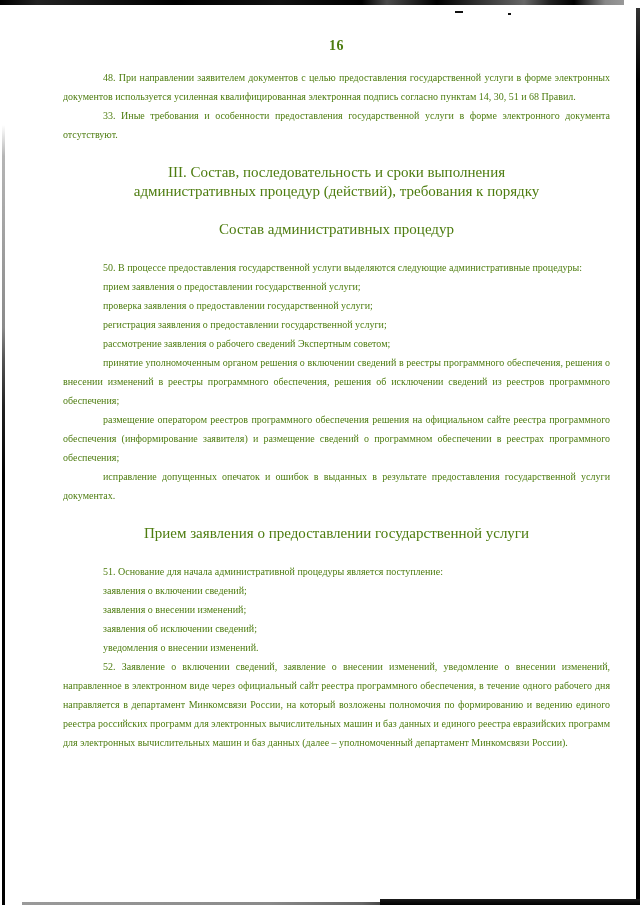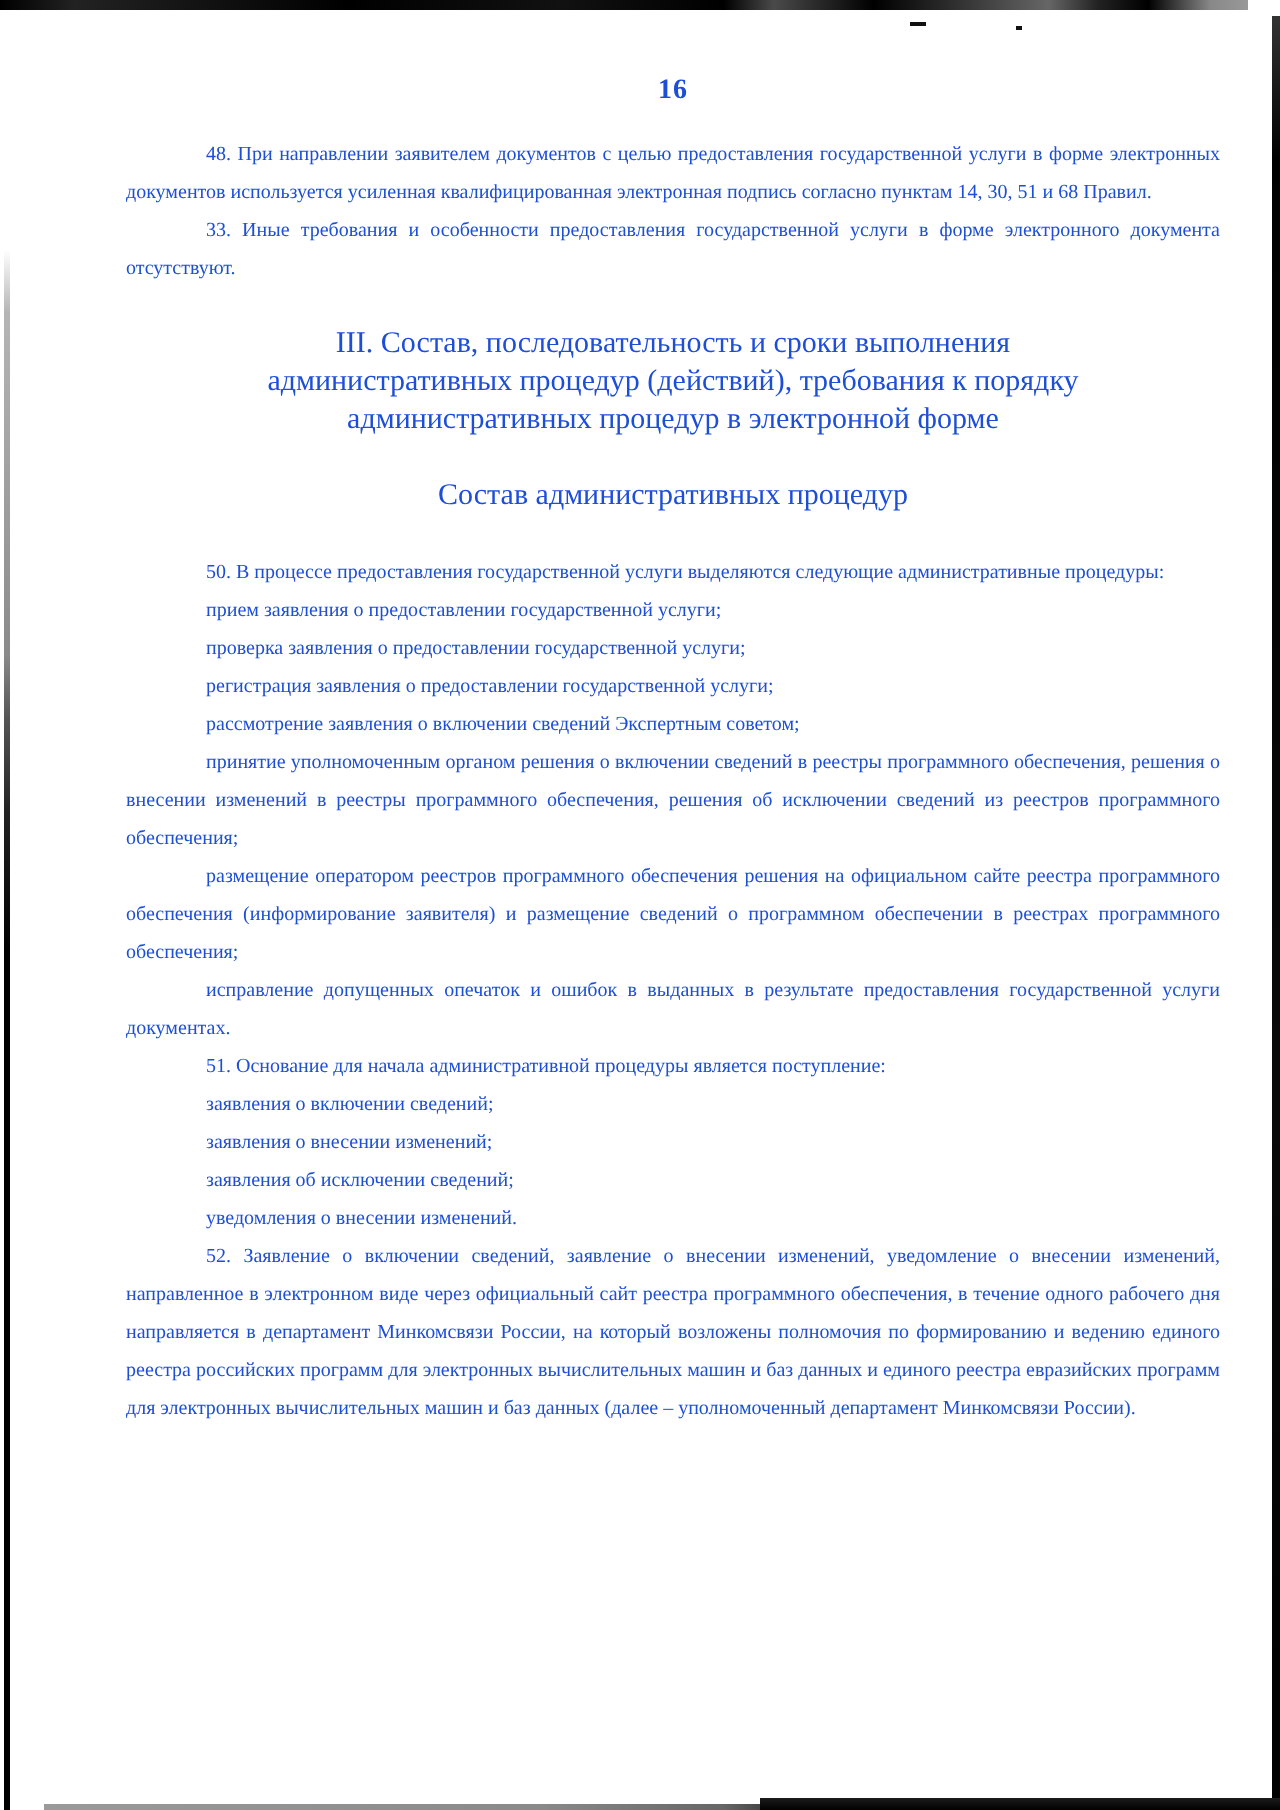--- a/index.html
+++ b/index.html
@@ -7,21 +7,21 @@
     padding: 0;
     background: #ffffff;
   }
   .page {
     position: relative;
     width: 640px;
     height: 905px;
     background: #ffffff;
     overflow: hidden;
     font-family: "Liberation Serif", serif;
-    color: #1d4ed8;
+    color: #4d7c0f;
   }
   
   .edge { position: absolute; pointer-events: none; }
   .edge-top {
     left: 0; top: 0; width: 624px; height: 5px;
     background: linear-gradient(90deg,
       #000 0%, #222 6%, #000 28%, #111 45%, #000 58%,
       #4a4a4a 62%, #000 70%, #666 84%, #222 88%, #000 92%, #888 97%, #999 100%);
   }
   .edge-right {
@@ -89,33 +89,35 @@
   <div class="speck speck-2"></div>
 
   <div class="content">
     <div class="page-number">16</div>
     <div class="doc-body" id="doc-body">
         <p class="para">48. При направлении заявителем документов с целью предоставления государственной услуги в форме электронных документов используется усиленная квалифицированная электронная подпись согласно пунктам 14, 30, 51 и 68 Правил.</p>
         <p class="para">33. Иные требования и особенности предоставления государственной услуги в форме электронного документа отсутствуют.</p>
         <div class="heading">
           <div>III. Состав, последовательность и сроки выполнения</div>
           <div>административных процедур (действий), требования к порядку</div>
-          <div>административных процедур в электронной форме</div>
         </div>
         <div class="heading">
           <div>Состав административных процедур</div>
         </div>
         <p class="para">50. В процессе предоставления государственной услуги выделяются следующие административные процедуры:</p>
         <p class="para">прием заявления о предоставлении государственной услуги;</p>
         <p class="para">проверка заявления о предоставлении государственной услуги;</p>
         <p class="para">регистрация заявления о предоставлении государственной услуги;</p>
-        <p class="para">рассмотрение заявления о включении сведений Экспертным советом;</p>
+        <p class="para">рассмотрение заявления о рабочего сведений Экспертным советом;</p>
         <p class="para">принятие уполномоченным органом решения о включении сведений в реестры программного обеспечения, решения о внесении изменений в реестры программного обеспечения, решения об исключении сведений из реестров программного обеспечения;</p>
         <p class="para">размещение оператором реестров программного обеспечения решения на официальном сайте реестра программного обеспечения (информирование заявителя) и размещение сведений о программном обеспечении в реестрах программного обеспечения;</p>
         <p class="para">исправление допущенных опечаток и ошибок в выданных в результате предоставления государственной услуги документах.</p>
+        <div class="heading">
+          <div>Прием заявления о предоставлении государственной услуги</div>
+        </div>
         <p class="para">51. Основание для начала административной процедуры является поступление:</p>
         <p class="para">заявления о включении сведений;</p>
         <p class="para">заявления о внесении изменений;</p>
         <p class="para">заявления об исключении сведений;</p>
         <p class="para">уведомления о внесении изменений.</p>
         <p class="para">52. Заявление о включении сведений, заявление о внесении изменений, уведомление о внесении изменений, направленное в электронном виде через официальный сайт реестра программного обеспечения, в течение одного рабочего дня направляется в департамент Минкомсвязи России, на который возложены полномочия по формированию и ведению единого реестра российских программ для электронных вычислительных машин и баз данных и единого реестра евразийских программ для электронных вычислительных машин и баз данных (далее – уполномоченный департамент Минкомсвязи России).</p>
       </div>
   </div>
 </div>
 

